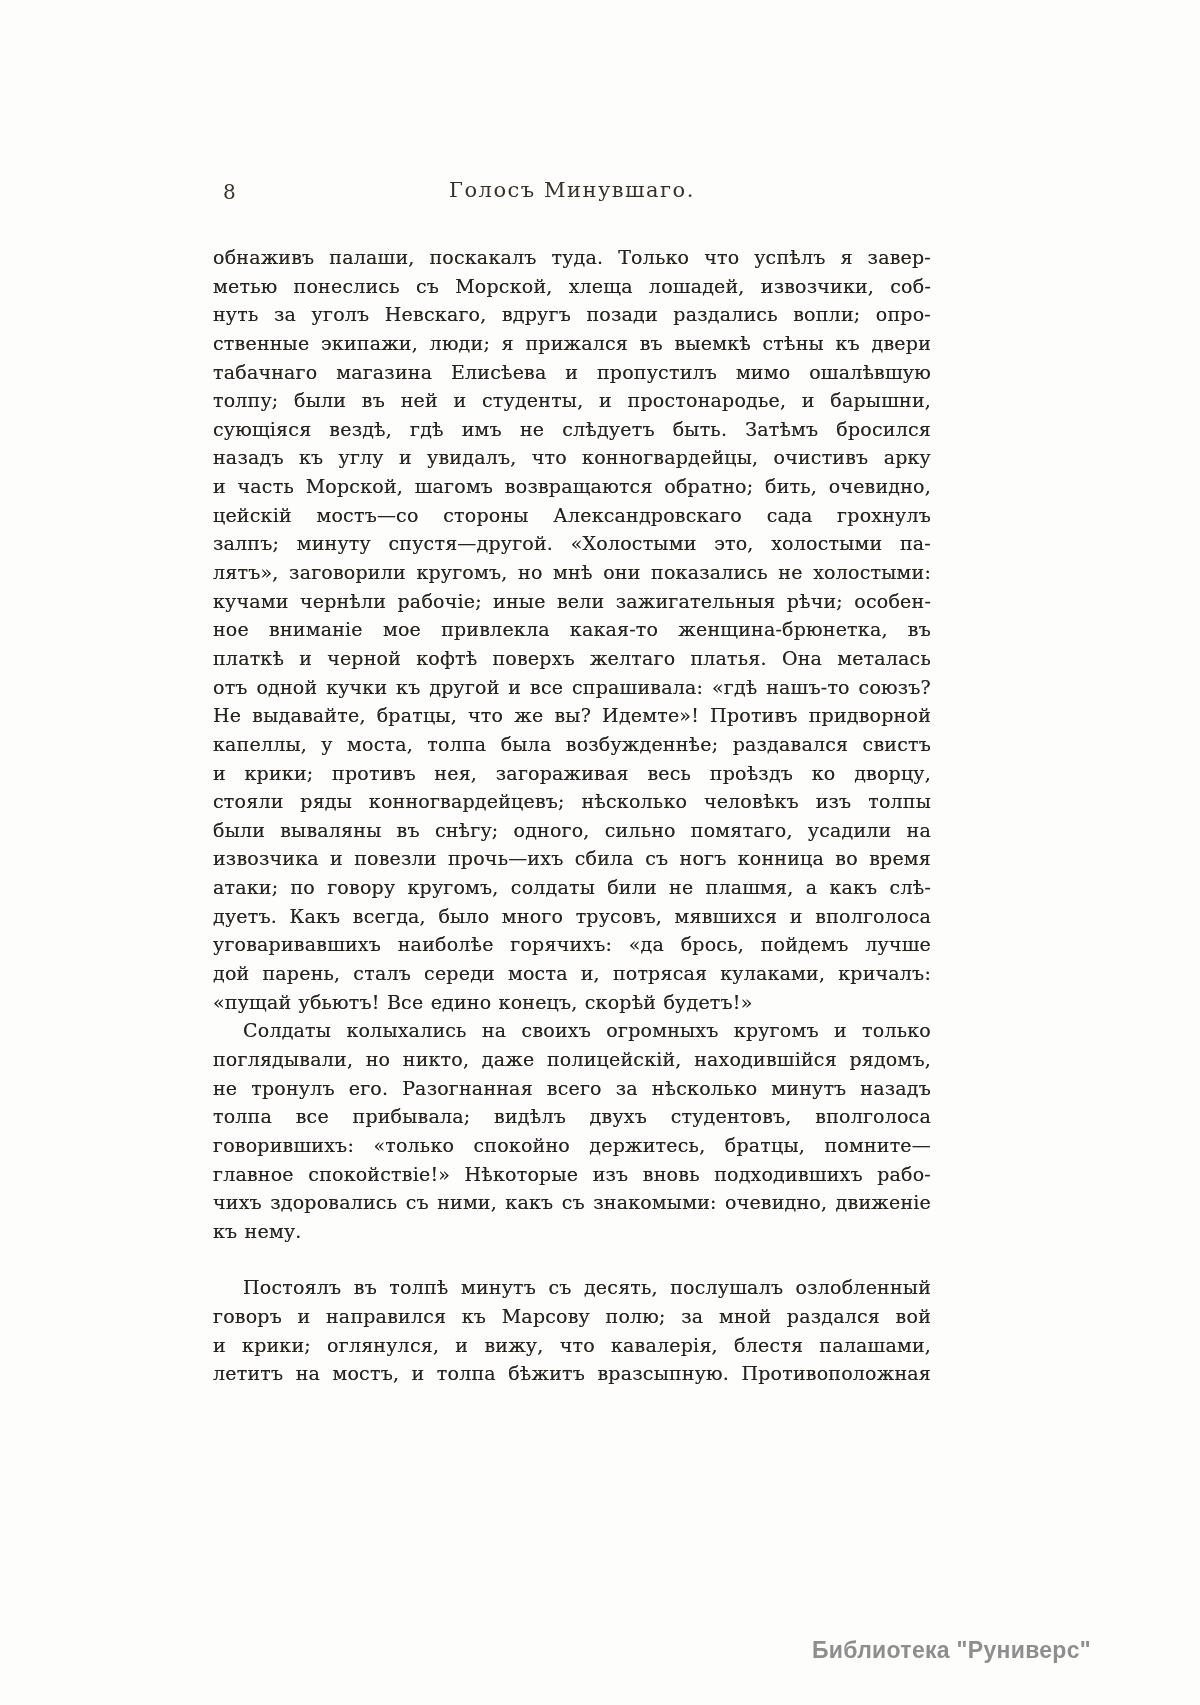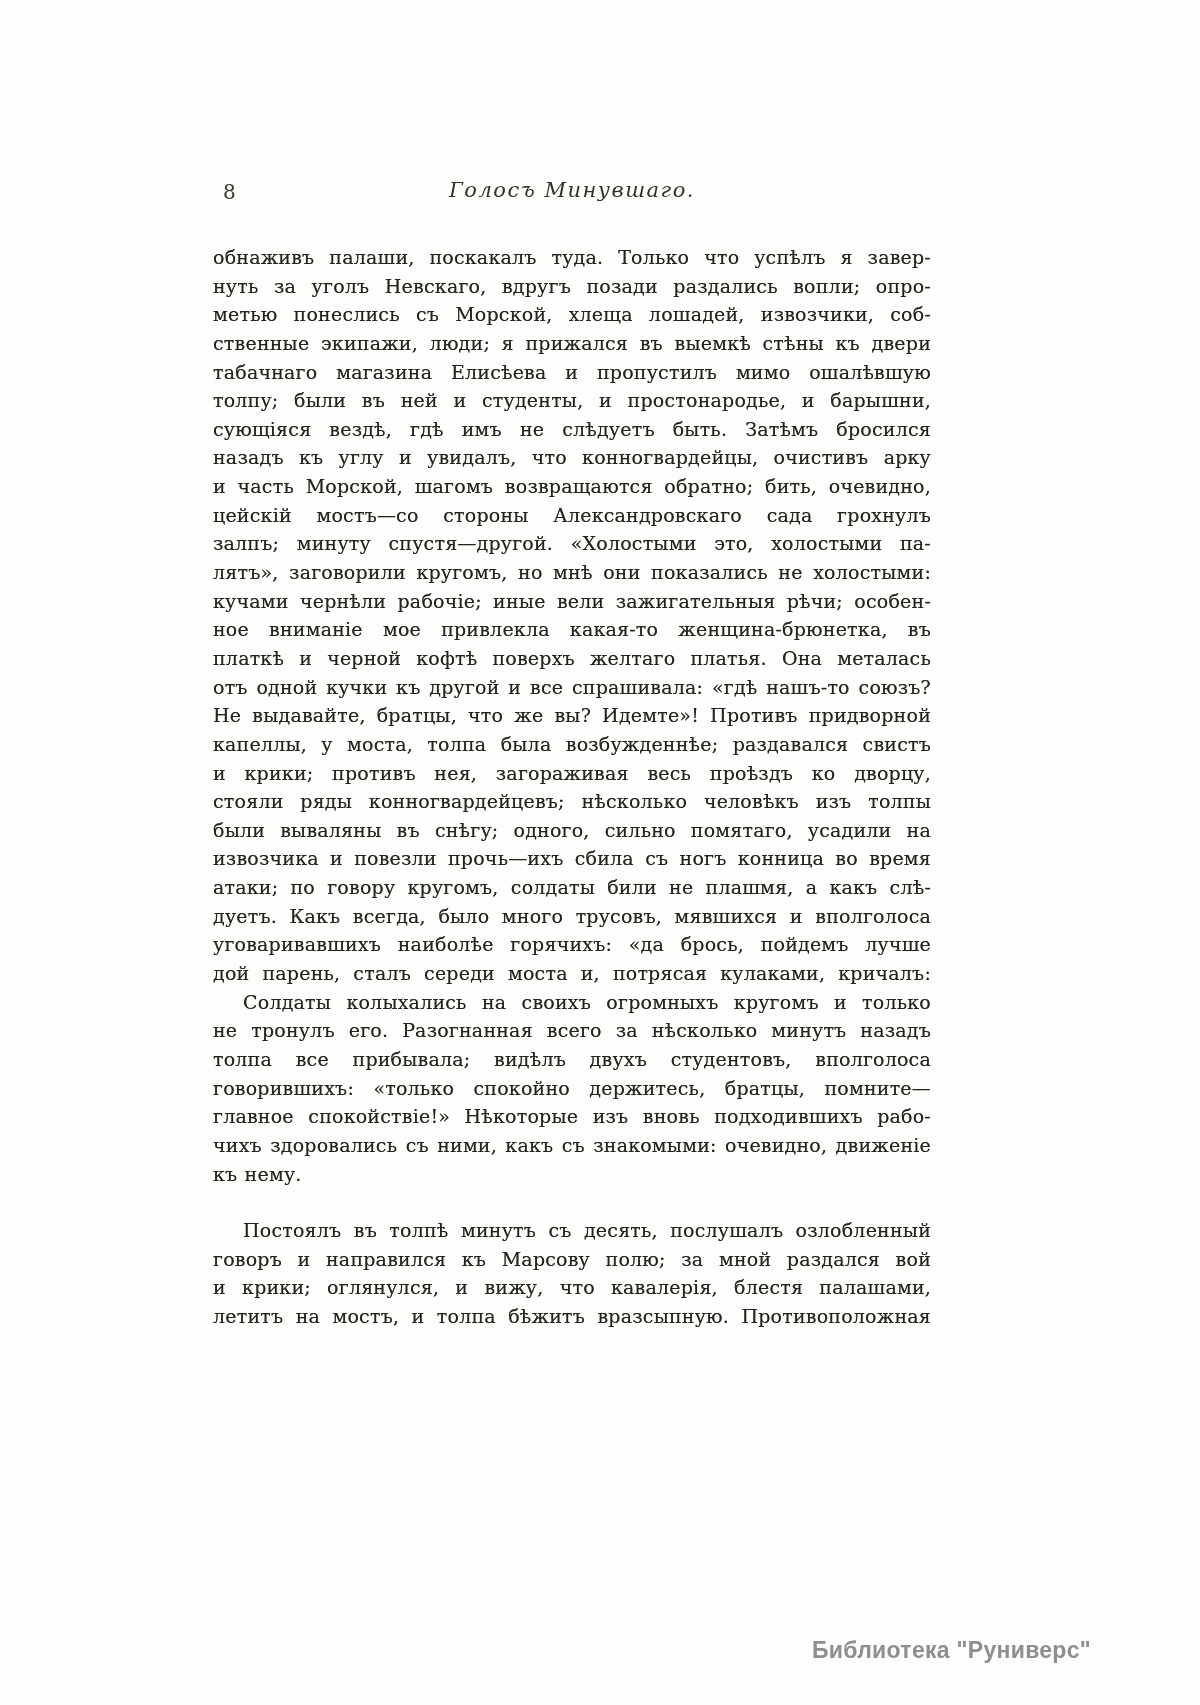--- a/index.html
+++ b/index.html
@@ -25,21 +25,20 @@
   }
   .page-number {
     position: absolute;
     left: 10px;
     top: 2px;
     font-size: 20px;
     color: #3a362f;
   }
   .running-title {
     text-align: center;
-    font-style: italic;
     font-size: 21px;
     letter-spacing: 1.5px;
     color: #35312a;
   }
   .body-text {
     position: absolute;
     top: 243px;
     left: 213px;
     width: 718px;
     font-size: 19px;
@@ -80,22 +79,22 @@
 <div class="page">
 
   <div class="page-header">
     <span class="page-number">8</span>
     <div class="running-title">Голосъ Минувшаго.</div>
   </div>
 
   <div class="body-text">
       <div class="para">
         <div class="line">обнаживъ палаши, поскакалъ туда. Только что успѣлъ я завер-</div>
+        <div class="line">метью понеслись съ Морской, хлеща лошадей, извозчики, соб-</div>
         <div class="line">нуть за уголъ Невскаго, вдругъ позади раздались вопли; опро-</div>
-        <div class="line">метью понеслись съ Морской, хлеща лошадей, извозчики, соб-</div>
         <div class="line">ственные экипажи, люди; я прижался въ выемкѣ стѣны къ двери</div>
         <div class="line">табачнаго магазина Елисѣева и пропустилъ мимо ошалѣвшую</div>
         <div class="line">толпу; были въ ней и студенты, и простонародье, и барышни,</div>
         <div class="line">сующіяся вездѣ, гдѣ имъ не слѣдуетъ быть. Затѣмъ бросился</div>
         <div class="line">назадъ къ углу и увидалъ, что конногвардейцы, очистивъ арку</div>
         <div class="line">и часть Морской, шагомъ возвращаются обратно; бить, очевидно,</div>
         <div class="line">цейскій мостъ—со стороны Александровскаго сада грохнулъ</div>
         <div class="line">залпъ; минуту спустя—другой. «Холостыми это, холостыми па-</div>
         <div class="line">лятъ», заговорили кругомъ, но мнѣ они показались не холостыми:</div>
         <div class="line">кучами чернѣли рабочіе; иные вели зажигательныя рѣчи; особен-</div>
@@ -105,23 +104,25 @@
         <div class="line">Не выдавайте, братцы, что же вы? Идемте»! Противъ придворной</div>
         <div class="line">капеллы, у моста, толпа была возбужденнѣе; раздавался свистъ</div>
         <div class="line">и крики; противъ нея, загораживая весь проѣздъ ко дворцу,</div>
         <div class="line">стояли ряды конногвардейцевъ; нѣсколько человѣкъ изъ толпы</div>
         <div class="line">были вываляны въ снѣгу; одного, сильно помятаго, усадили на</div>
         <div class="line">извозчика и повезли прочь—ихъ сбила съ ногъ конница во время</div>
         <div class="line">атаки; по говору кругомъ, солдаты били не плашмя, а какъ слѣ-</div>
         <div class="line">дуетъ. Какъ всегда, было много трусовъ, мявшихся и вполголоса</div>
         <div class="line">уговаривавшихъ наиболѣе горячихъ: «да брось, пойдемъ лучше</div>
         <div class="line">дой парень, сталъ середи моста и, потрясая кулаками, кричалъ:</div>
+        <div class="line no-justify">«пущай убьютъ! Все едино конецъ, скорѣй будетъ!»</div>
       </div>
       <div class="para indent">
         <div class="line">Солдаты колыхались на своихъ огромныхъ кругомъ и только</div>
+        <div class="line">поглядывали, но никто, даже полицейскій, находившійся рядомъ,</div>
         <div class="line">не тронулъ его. Разогнанная всего за нѣсколько минутъ назадъ</div>
         <div class="line">толпа все прибывала; видѣлъ двухъ студентовъ, вполголоса</div>
         <div class="line">говорившихъ: «только спокойно держитесь, братцы, помните—</div>
         <div class="line">главное спокойствіе!» Нѣкоторые изъ вновь подходившихъ рабо-</div>
         <div class="line">чихъ здоровались съ ними, какъ съ знакомыми: очевидно, движеніе</div>
         <div class="line no-justify">къ нему.</div>
       </div>
       <div class="para indent gap-before">
         <div class="line">Постоялъ въ толпѣ минутъ съ десять, послушалъ озлобленный</div>
         <div class="line">говоръ и направился къ  Марсову  полю; за мной  раздался вой</div>

